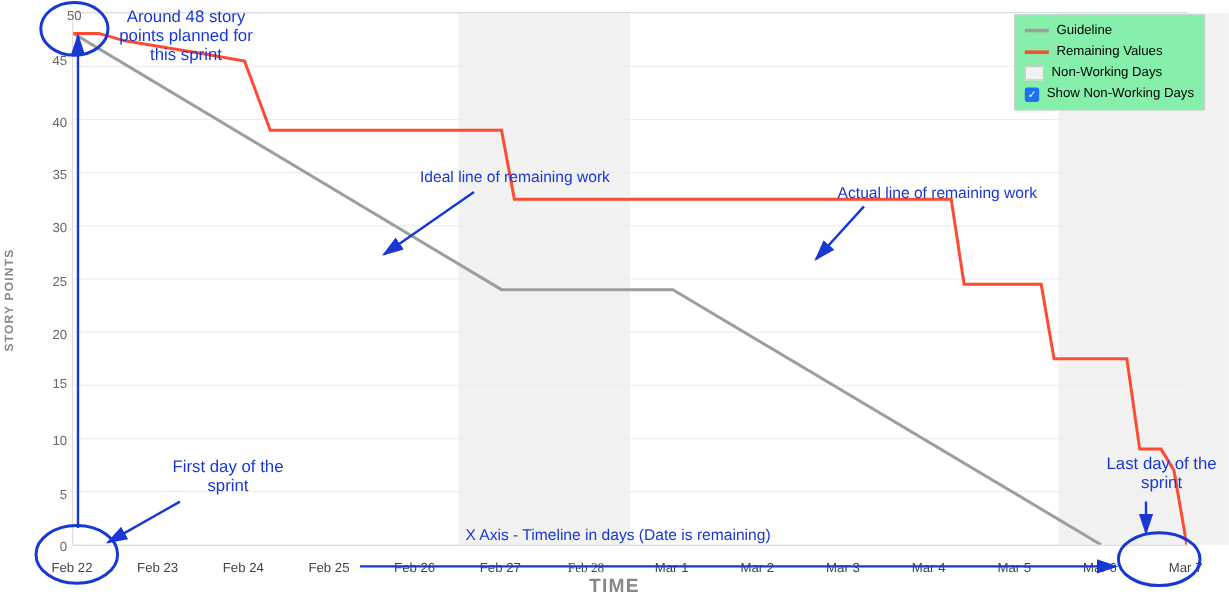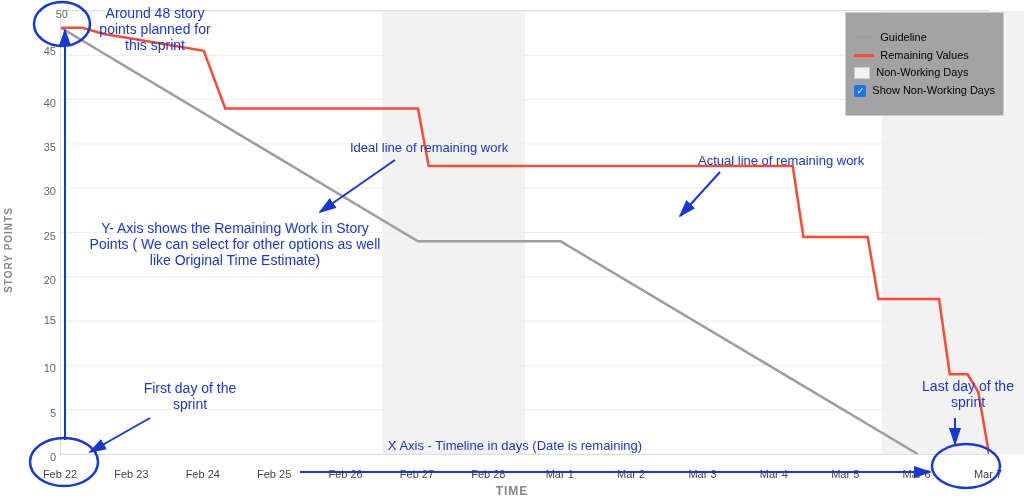--- a/index.html
+++ b/index.html
@@ -1,24 +1,24 @@
 <!DOCTYPE html>
 <html><head>
 <meta charset="utf-8">
 <style>
 html,body{margin:0;padding:0;font-family:Arial,Helvetica,sans-serif;background:#fff}
 .wrap{position:relative;width:1024px;height:500px;box-sizing:border-box}
 .chart{position:absolute;left:60px;top:10px;width:930px;height:445px;border:1px solid #ddd;box-sizing:border-box}
 .plot{position:absolute;left:0;top:0;right:0;bottom:0}
 .weekend{position:absolute;top:0;bottom:0;background:#f2f2f2}
 .ylab{position:absolute;left:8px;top:50%;transform:translate(-50%,-50%) rotate(-90deg);font-size:10px;letter-spacing:1px;color:#888;font-weight:600}
-.xlab{position:absolute;left:50%;bottom:2px;transform:translateX(-50%);font-size:12px;letter-spacing:1px;color:#888;font-weight:600}
+.xlab{position:absolute;left:50%;bottom:2px;transform:translateX(-50%);font-size:16px;letter-spacing:1px;color:#888;font-weight:600}
 .xtick{position:absolute;bottom:20px;font-size:11px;color:#444;transform:translateX(-50%);white-space:nowrap}
 .ytick{position:absolute;left:40px;font-size:11px;color:#666;transform:translateY(50%);text-align:right;width:16px}
-.legend{position:absolute;right:20px;top:12px;border:1px solid #ccc;background:#a3a3a3;font-size:11px;padding:16px 8px;line-height:1.6}
+.legend{position:absolute;right:20px;top:12px;border:1px solid #ccc;background:#86efac;font-size:11px;padding:4px 8px;line-height:1.6}
 .legend .row{display:flex;align-items:center;gap:6px}
 .sw{width:20px;height:3px;display:inline-block}
 .swbox{width:14px;height:10px;border:1px solid #ccc;display:inline-block}
 .chk{width:12px;height:12px;border-radius:2px;background:#1d72f3;color:#fff;font-size:9px;text-align:center;line-height:12px;display:inline-block}
 .anno{position:absolute;color:#1838d6;font-size:14px;text-align:center;font-weight:500}
 .anno.small{font-size:13px}
 svg{position:absolute;left:0;top:0}
 .ellipse{stroke:#1838d6;stroke-width:2.5;fill:none}
 .arrow{stroke:#1838d6;stroke-width:2;fill:none}
 .arrowhead{fill:#1838d6}
@@ -66,21 +66,21 @@
       <div class="ytick" style="bottom: 444.7px; top: 35px;">45</div>
       <div class="ytick" style="bottom: 489px; top: 4px; padding-left: 12px;">50</div>
     </div>
   <div id="xticks">
       <div class="xtick" style="left: 60px;">Feb 22</div>
       <div class="xtick" style="left: 131.385px;">Feb 23</div>
       <div class="xtick" style="left: 202.769px;">Feb 24</div>
       <div class="xtick" style="left: 274.154px;">Feb 25</div>
       <div class="xtick" style="left: 345.538px;">Feb 26</div>
       <div class="xtick" style="left: 416.923px;">Feb 27</div>
-      <div class="xtick" style="left: 488.308px;">Feb 28</div>
+      <div class="xtick" style="left: 488.308px; font-family: Liberation Serif, serif;">Feb 28</div>
       <div class="xtick" style="left: 559.692px;">Mar 1</div>
       <div class="xtick" style="left: 631.077px;">Mar 2</div>
       <div class="xtick" style="left: 702.462px; text-align: right;">Mar 3</div>
       <div class="xtick" style="left: 773.846px;">Mar 4</div>
       <div class="xtick" style="left: 845.231px;">Mar 5</div>
       <div class="xtick" style="left: 916.615px;">Mar 6</div>
       <div class="xtick" style="left: 988px;">Mar 7</div>
     </div>
 
   <div class="legend">
@@ -98,21 +98,20 @@
       </div>
     <div class="row">
         <span class="chk">✓</span>
         <span>Show Non-Working Days</span>
       </div>
   </div>
 
   <div class="anno" style="left:90px;top:5px;width:130px">Around 48 story points planned for this sprint</div>
   <div class="anno small" style="left:698px;top:153px">Actual line of remaining work</div>
   <div class="anno small" style="left:350px;top:140px">Ideal line of remaining work</div>
-  <div class="anno" style="left:85px;top:220px;width:300px">Y- Axis shows the Remaining Work in Story Points ( We can select for other options as well like Original Time Estimate)</div>
   <div class="anno" style="left:130px;top:380px;width:120px">First day of the sprint</div>
   <div class="anno" style="left:918px;top:378px;width:100px">Last day of the sprint</div>
   <div class="anno small" style="left:340px;top:438px;width:350px">X Axis - Timeline in days (Date is remaining)</div>
 
   <svg id="overlay" width="1024" height="500">
     <defs>
       <marker id="ah" markerWidth="10" markerHeight="10" refX="8" refY="3" orient="auto">
         <path d="M0,0 L9,3 L0,6 z" class="arrowhead"></path>
       </marker>
     </defs>

